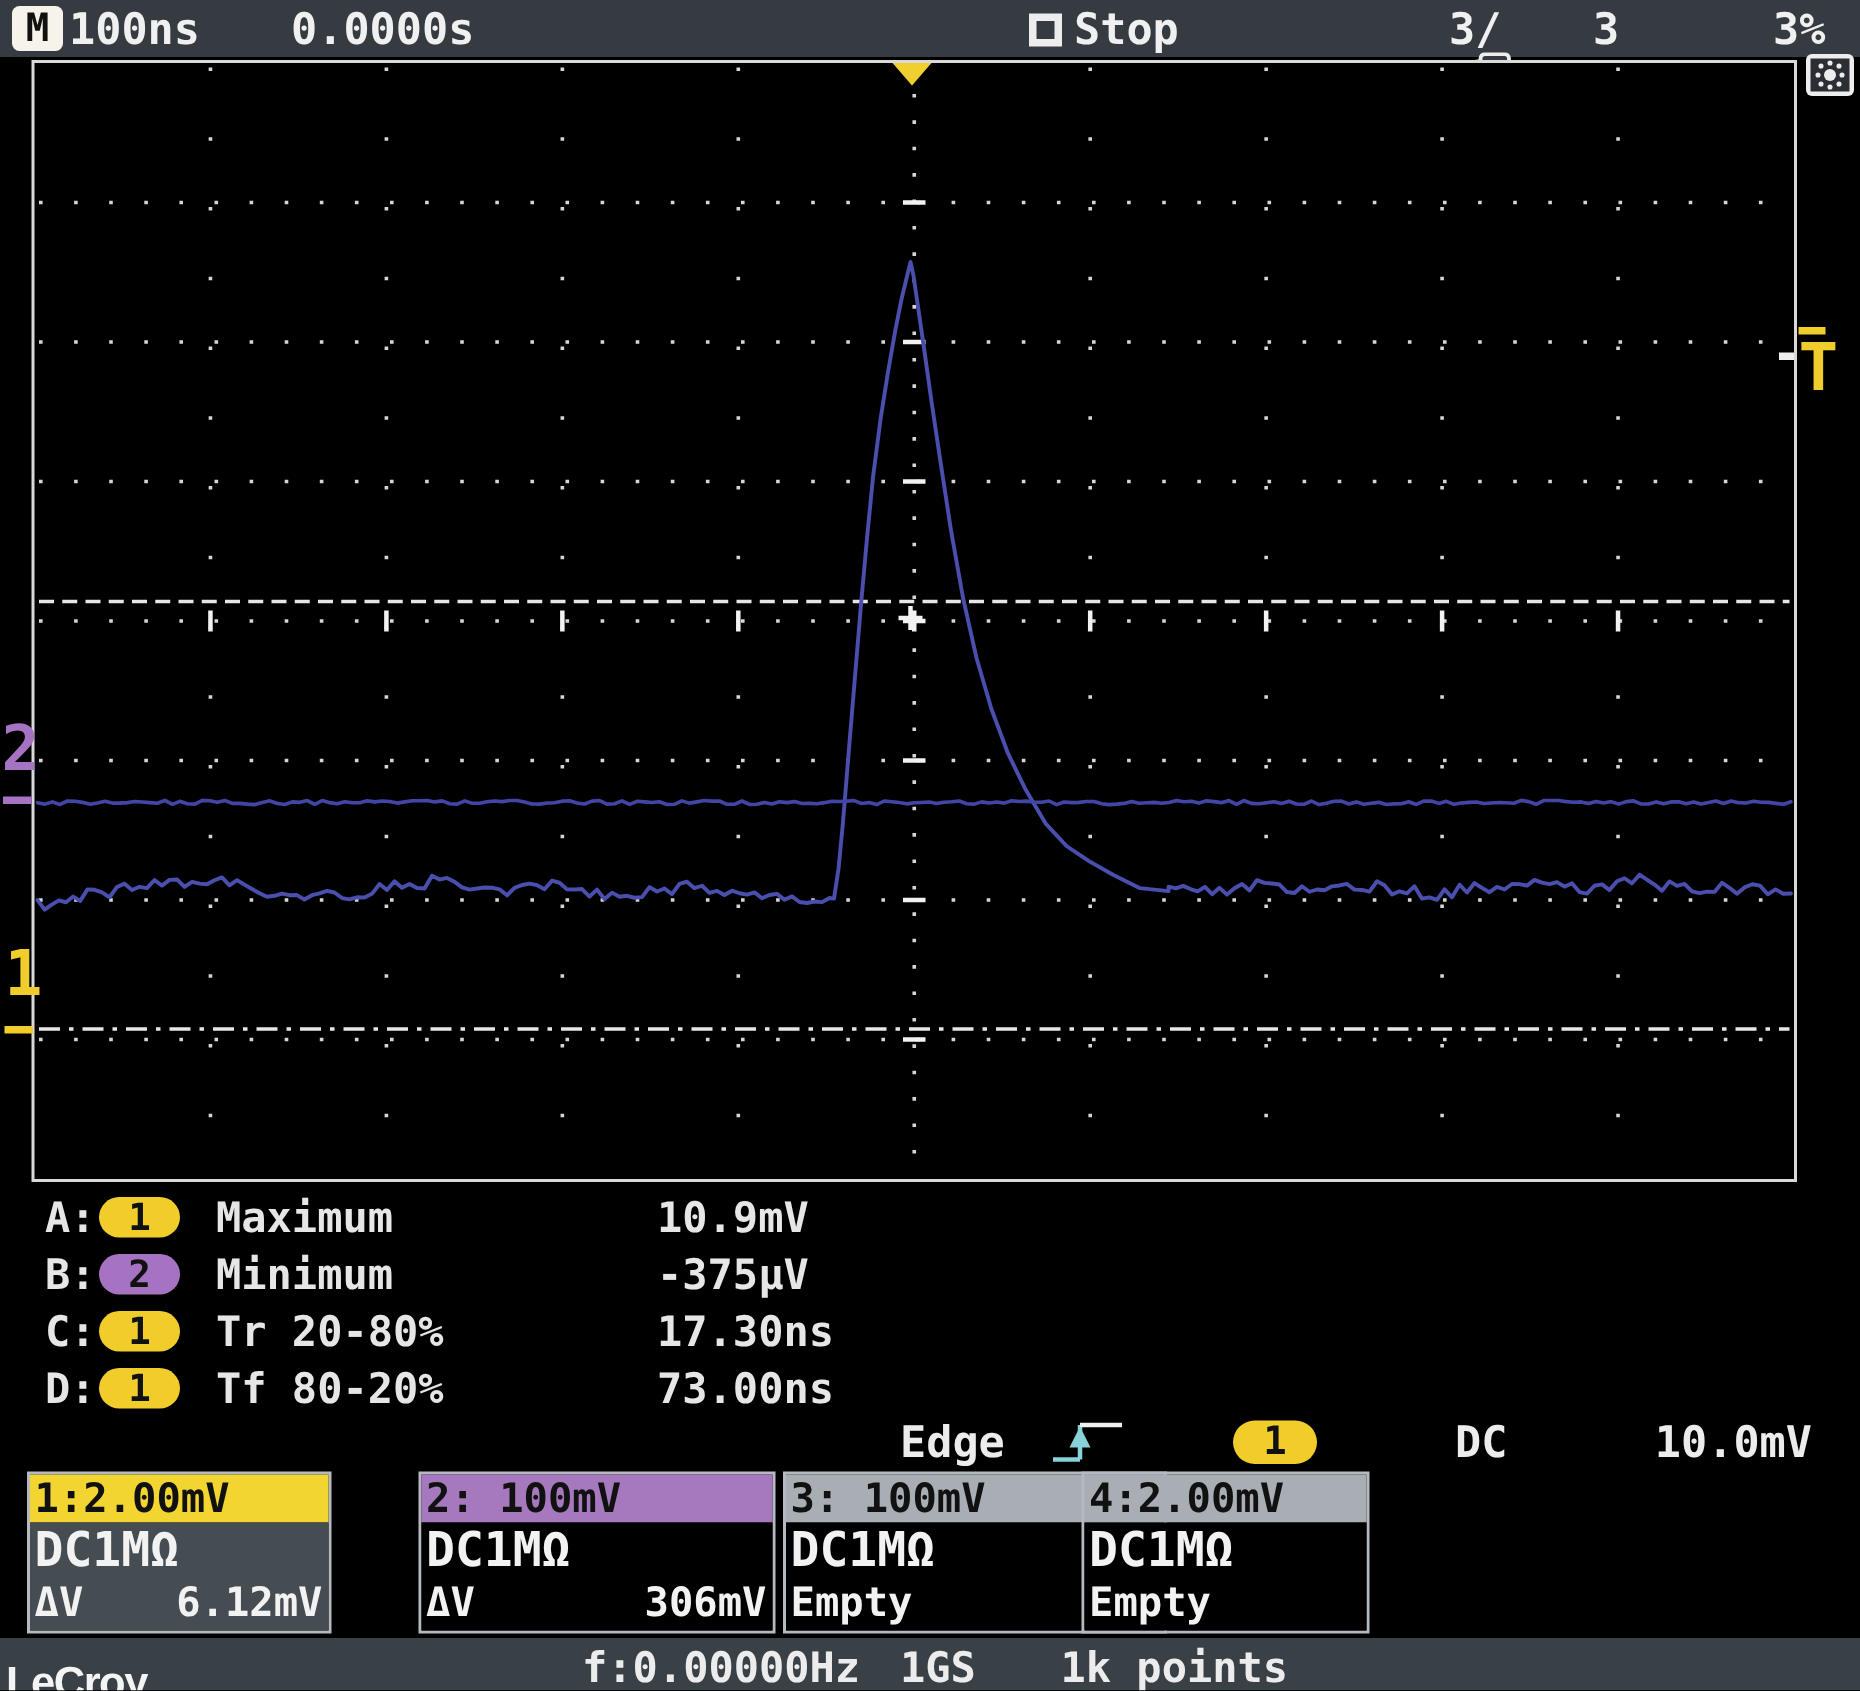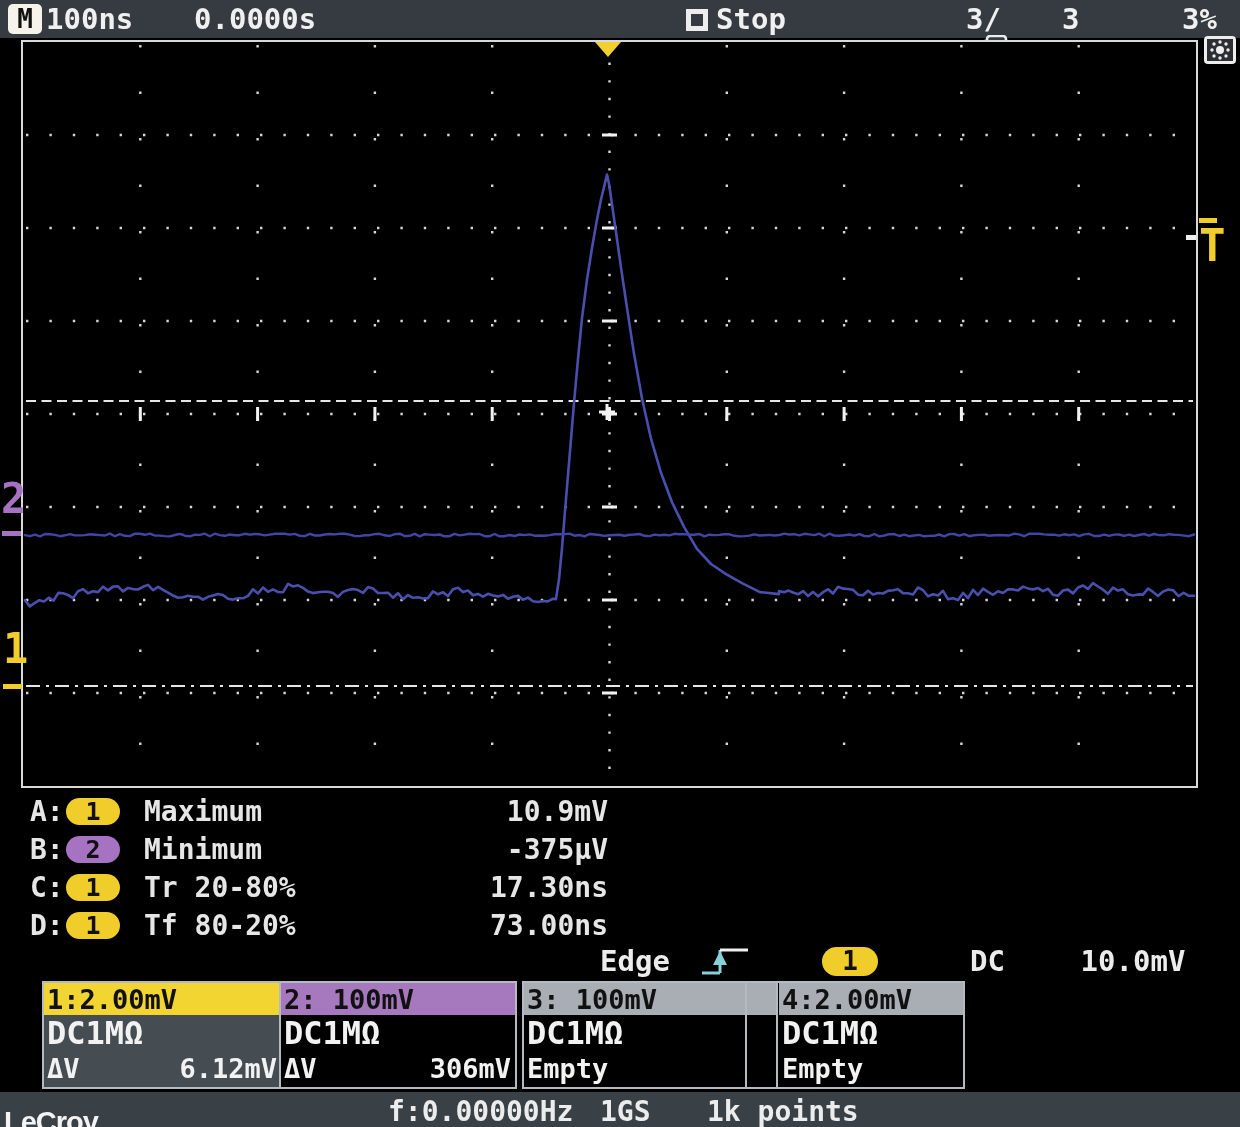--- a/index.html
+++ b/index.html
@@ -32,38 +32,38 @@
   .tlevel-bar{position:absolute;left:1199px;top:218px;width:18px;height:5px;background:#f0cd2a;}
   .tlevel-label{position:absolute;left:1199px;top:224px;font-size:44px;line-height:44px;color:#f0cd2a;}
   .tlevel-tick{position:absolute;left:1186px;top:235px;width:10px;height:5px;background:#eeeeee;}
   
   .meas{position:absolute;left:30px;top:792px;width:578px;}
   .meas-row{display:flex;align-items:center;height:38px;}
   .meas-slot{width:36px;font-size:28px;color:#e6e6e6;}
   .badge{width:54px;height:27px;border-radius:14px;margin-right:24px;color:#111;
          font-size:25px;line-height:27px;text-align:center;flex:none;}
   .meas-label{flex:1;font-size:28px;color:#e6e6e6;white-space:pre;}
-  .meas-value{width:170px;text-align:right;font-size:28px;color:#e6e6e6;white-space:pre;}
+  .meas-value{width:170px;font-size:28px;color:#e6e6e6;white-space:pre;}
   
   .trig-edge{position:absolute;left:600px;top:944px;font-size:29px;}
   .trig-icon{position:absolute;left:698px;top:942px;}
   .trig-badge{position:absolute;left:822px;top:947px;width:56px;height:29px;border-radius:15px;
               color:#111;font-size:26px;line-height:29px;text-align:center;}
   .trig-dc{position:absolute;left:970px;top:944px;font-size:29px;}
-  .trig-level{position:absolute;left:1058px;top:944px;width:150px;text-align:center;font-size:29px;white-space:pre;}
+  .trig-level{position:absolute;left:1058px;top:944px;width:150px;text-align:right;font-size:29px;white-space:pre;}
   
   .chbox{position:absolute;top:981px;height:108px;box-sizing:border-box;border:2px solid #b5bac0;}
   .chbox .hdr{height:32px;line-height:33px;font-size:27px;color:#111;padding-left:3px;white-space:pre;}
   .chbox .bdy{height:72px;padding:1px 4px 0 3px;box-sizing:border-box;}
   .chbox .l1{font-size:32px;line-height:35px;color:#f2f2f2;}
   .chbox .l2{display:flex;justify-content:space-between;font-size:27px;line-height:35px;color:#f2f2f2;white-space:pre;}
-  .ch-1{left:18px;width:241px;margin-left:24px;}
+  .ch-1{left:18px;width:203px;}
   .ch-2{left:263px;width:238px;margin-left:16px;}
   .ch-3{left:522px;width:256px;}
-  .ch-4{left:745px;width:220px;padding-left:32px;}
+  .ch-4{left:721px;width:192px;}
   
   .bottom-bar{position:absolute;left:0;top:1092px;width:1240px;height:35px;background:#394046;}
   .logo{position:absolute;left:3px;top:0px;font-family:"Liberation Sans",sans-serif;font-weight:bold;
         font-size:29px;line-height:29px;color:#f4f4f4;border-bottom:4px solid #eaeaea;padding:16px 3px 0 1px;
         letter-spacing:-1px;}
   .bb-freq{position:absolute;left:388px;top:3px;font-size:28px;}
   .bb-rate{position:absolute;left:600px;top:3px;font-size:28px;}
   .bb-pts{position:absolute;left:707px;top:3px;font-size:28px;}
 </style>
 </head>

